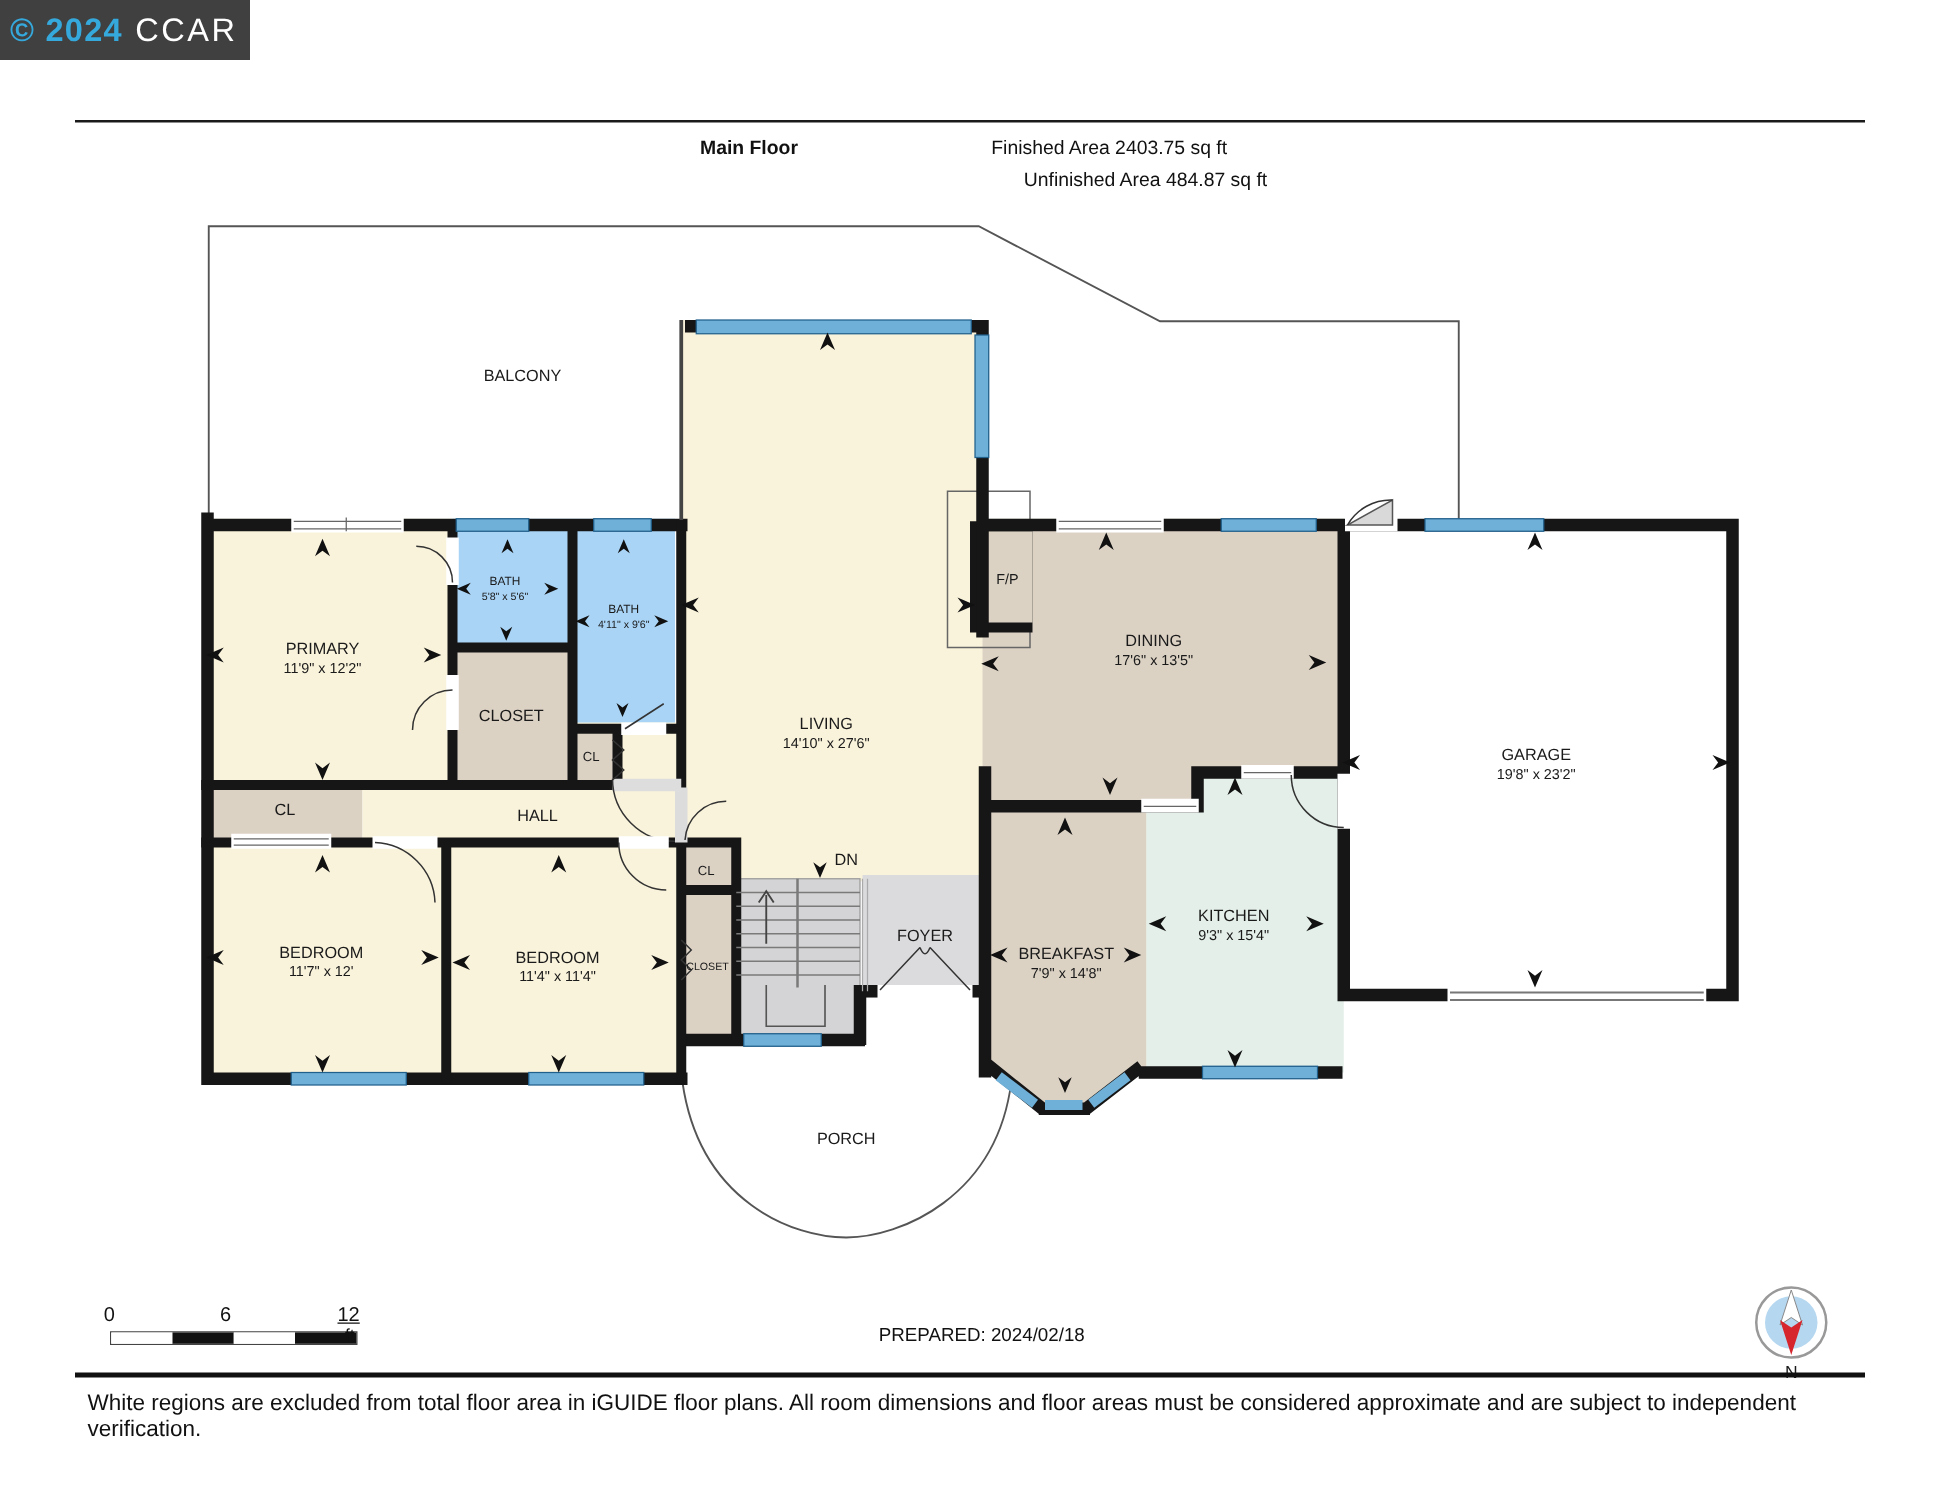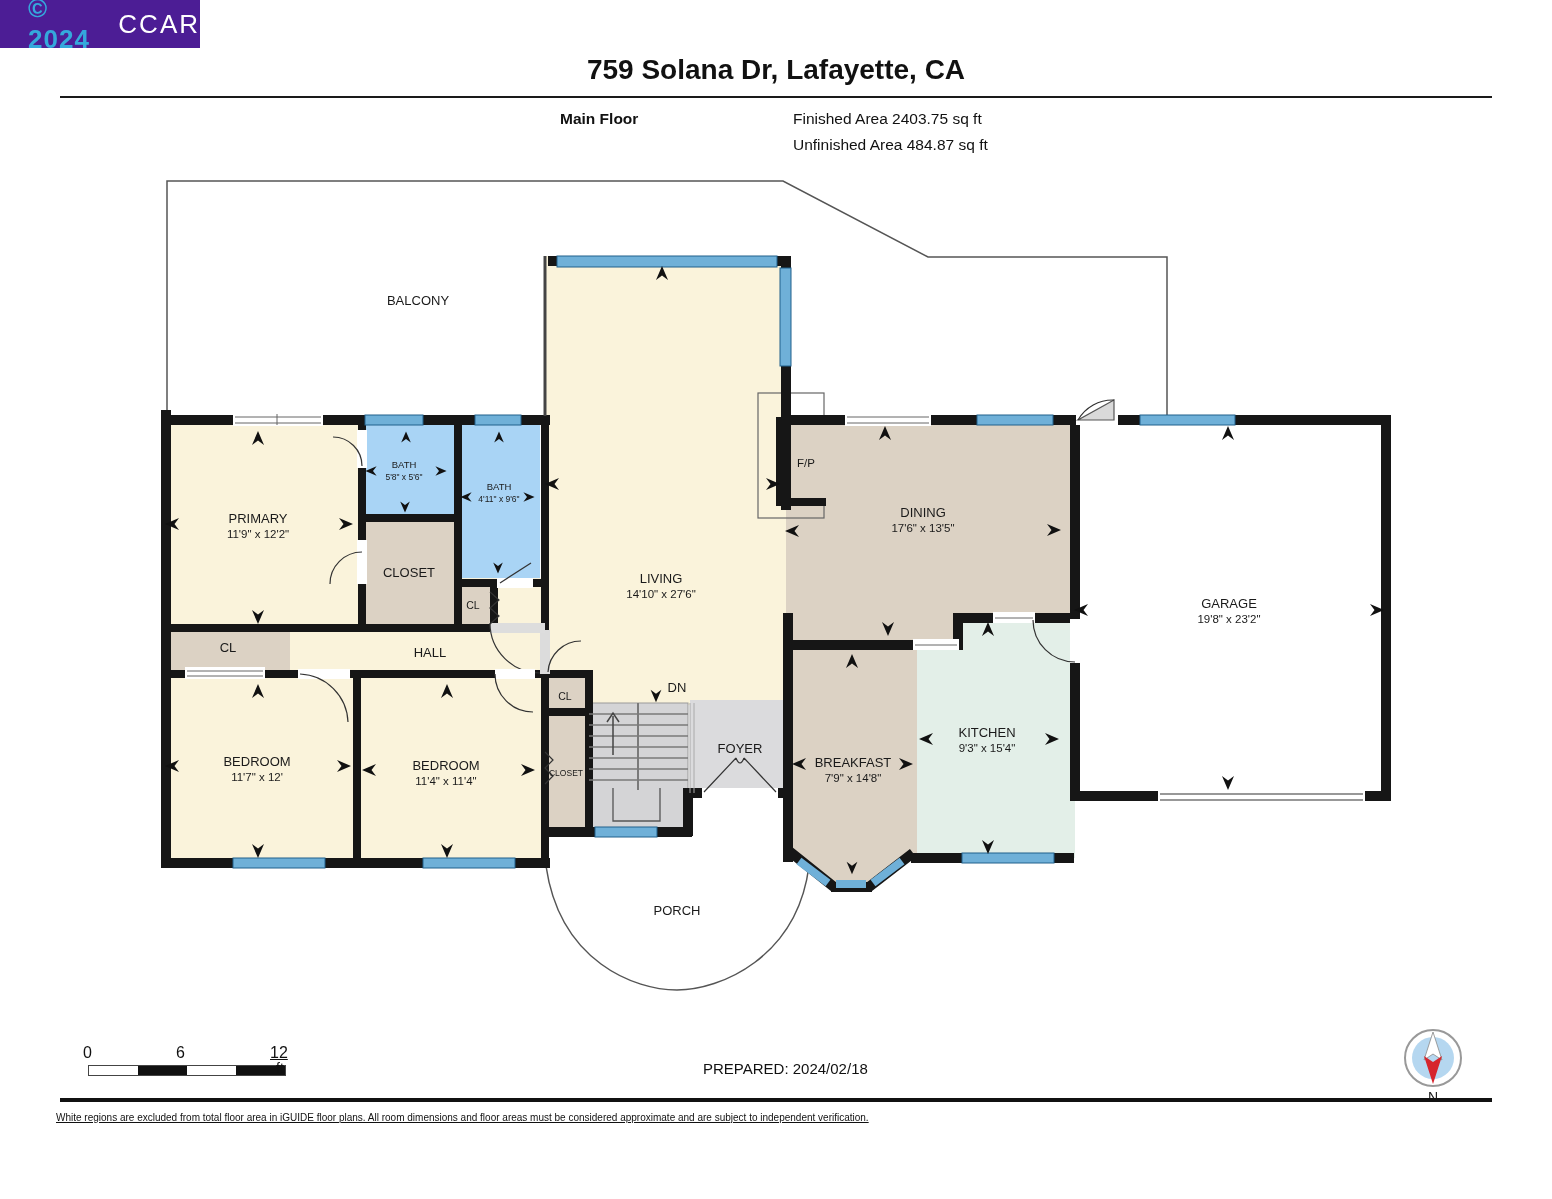--- a/index.html
+++ b/index.html
@@ -1,57 +1,56 @@
 <!DOCTYPE html>
 <html><head>
 <meta charset="utf-8">
 <style>
   html,body{margin:0;padding:0;background:#fff;}
   #page{position:relative;width:1552px;height:1199px;background:#fff;overflow:hidden;
         font-family:"Liberation Sans",sans-serif;color:#111;}
   .abs{position:absolute;}
-  #logo{left:0;top:0;width:200px;height:48px;background:#4c1d95;display:flex;align-items:center;
-        padding-left:28px;box-sizing:border-box;font-weight:bold;font-size:26px;letter-spacing:1px;}
+  #logo{left:0;top:0;width:200px;height:48px;background:#404040;display:flex;align-items:center;
+        padding-left:8px;box-sizing:border-box;font-weight:bold;font-size:26px;letter-spacing:1px;}
   #logo .yr{color:#35A8DC;margin-right:10px;}
   #logo .brand{color:#FFFFFF;letter-spacing:2px;font-weight:400;}
   #title{left:0;top:54px;width:100%;text-align:center;font-size:28px;font-weight:bold;}
   #rule{left:60px;top:96px;width:1432px;height:2px;background:#1a1a1a;}
   #floor-label{left:560px;top:110px;width:215px;text-align:left;font-size:15.5px;font-weight:bold;}
   #fin-area{left:793px;top:110px;font-size:15.5px;}
-  #unfin-area{left:793px;top:136px;font-size:15.5px;}
+  #unfin-area{left:819px;top:136px;font-size:15.5px;}
   #scale{left:88px;top:1044px;width:230px;height:40px;font-size:16px;}
   #scale .t0{position:absolute;left:-5px;top:0;}
   #scale .t6{position:absolute;left:88px;top:0;}
   #scale .t12{position:absolute;left:182px;top:0;text-decoration:underline;}
   #scale .bar{position:absolute;left:0;top:21px;width:196px;height:9px;border:1px solid #444;display:flex;}
   #scale .bar span{flex:1;}
   #scale .b1,#scale .b3{background:#fff;}
   #scale .b2,#scale .b4{background:#111;}
   #scale .unit{position:absolute;left:188px;top:16px;font-size:14px;}
   #prepared{left:703px;top:1060px;font-size:15px;}
   #bottom-line{left:60px;top:1098px;width:1432px;height:4px;background:#111;}
-  #disclaimer{left:56px;top:1112px;width:1440px;font-size:10px;text-decoration:underline;}
+  #disclaimer{left:70px;top:1112px;width:1440px;font-size:18px;}
   svg text{font-family:"Liberation Sans",sans-serif;fill:#1a1a1a;}
   .rname{font-size:13px;}
   .rdims{font-size:11.5px;}
   .rsmall{font-size:9.5px;}
   .rtiny{font-size:8.5px;}
   .rcl{font-size:10.5px;}
 </style>
 </head>
 <body>
 
 <div id="page">
 
   <div id="logo" class="abs">
     <span class="yr">© 2024</span>
     <span class="brand">CCAR</span>
   </div>
 
-  <div id="title" class="abs">759 Solana Dr, Lafayette, CA</div>
   <div id="rule" class="abs"></div>
   <div id="floor-label" class="abs">Main Floor</div>
   <div id="fin-area" class="abs">Finished Area 2403.75 sq ft</div>
   <div id="unfin-area" class="abs">Unfinished Area 484.87 sq ft</div>
 
   <svg class="abs" style="left:0;top:0" width="1552" height="1199" viewBox="0 0 1552 1199">
     <defs>
       <path id="arr" d="M0,-7 L6,7 L0,2.5 L-6,7 Z" fill="#111"></path>
     </defs>
 

